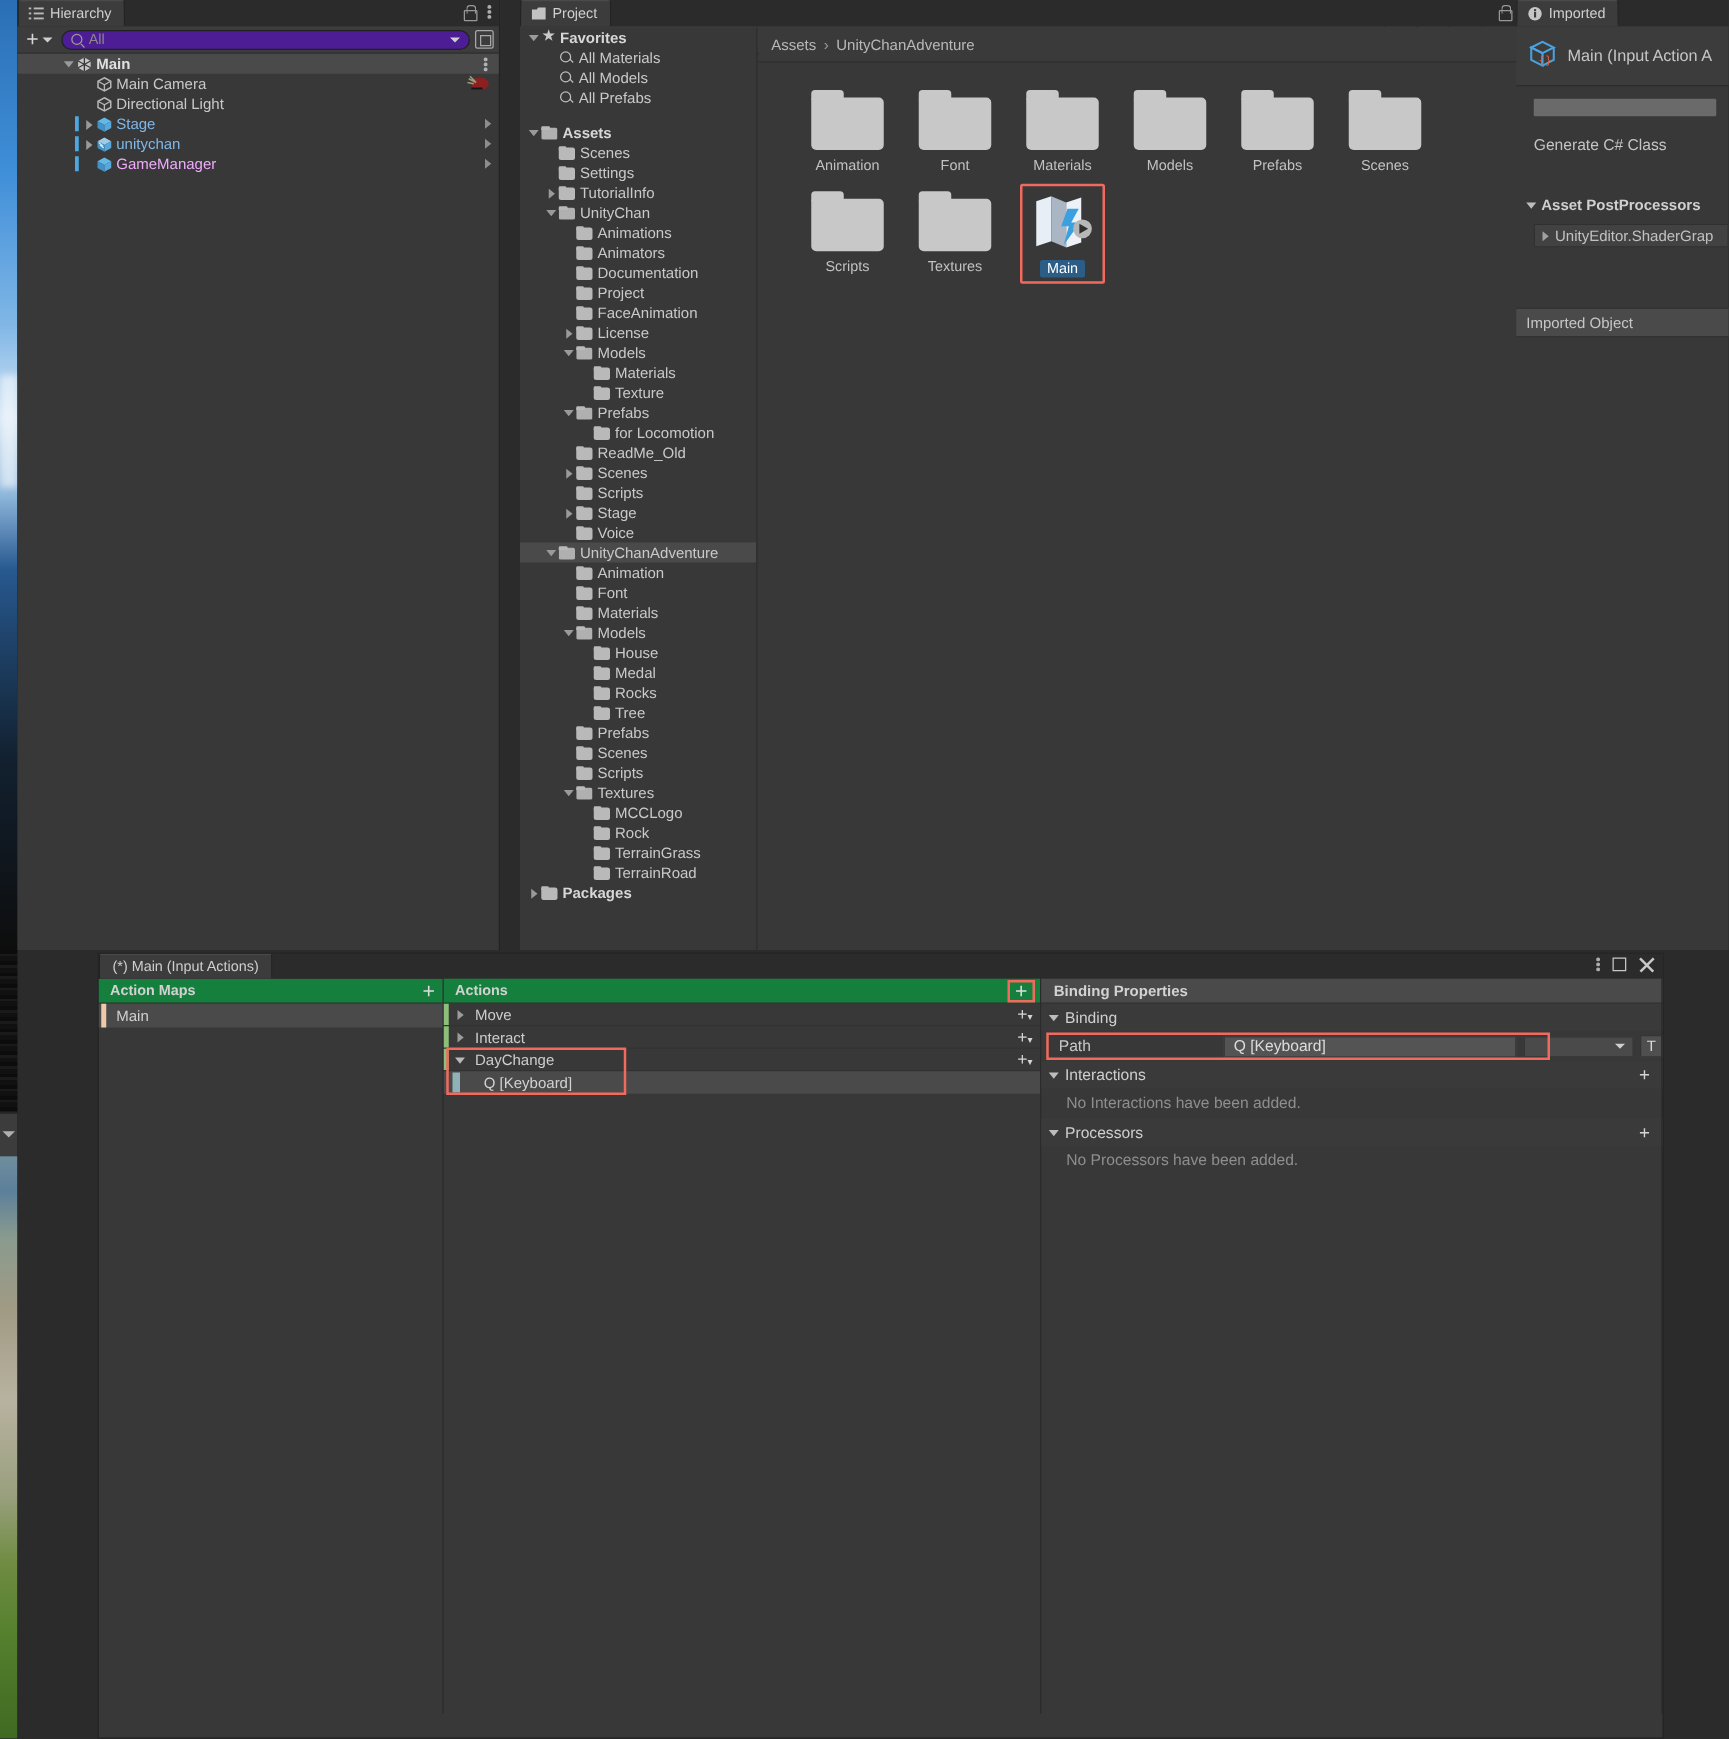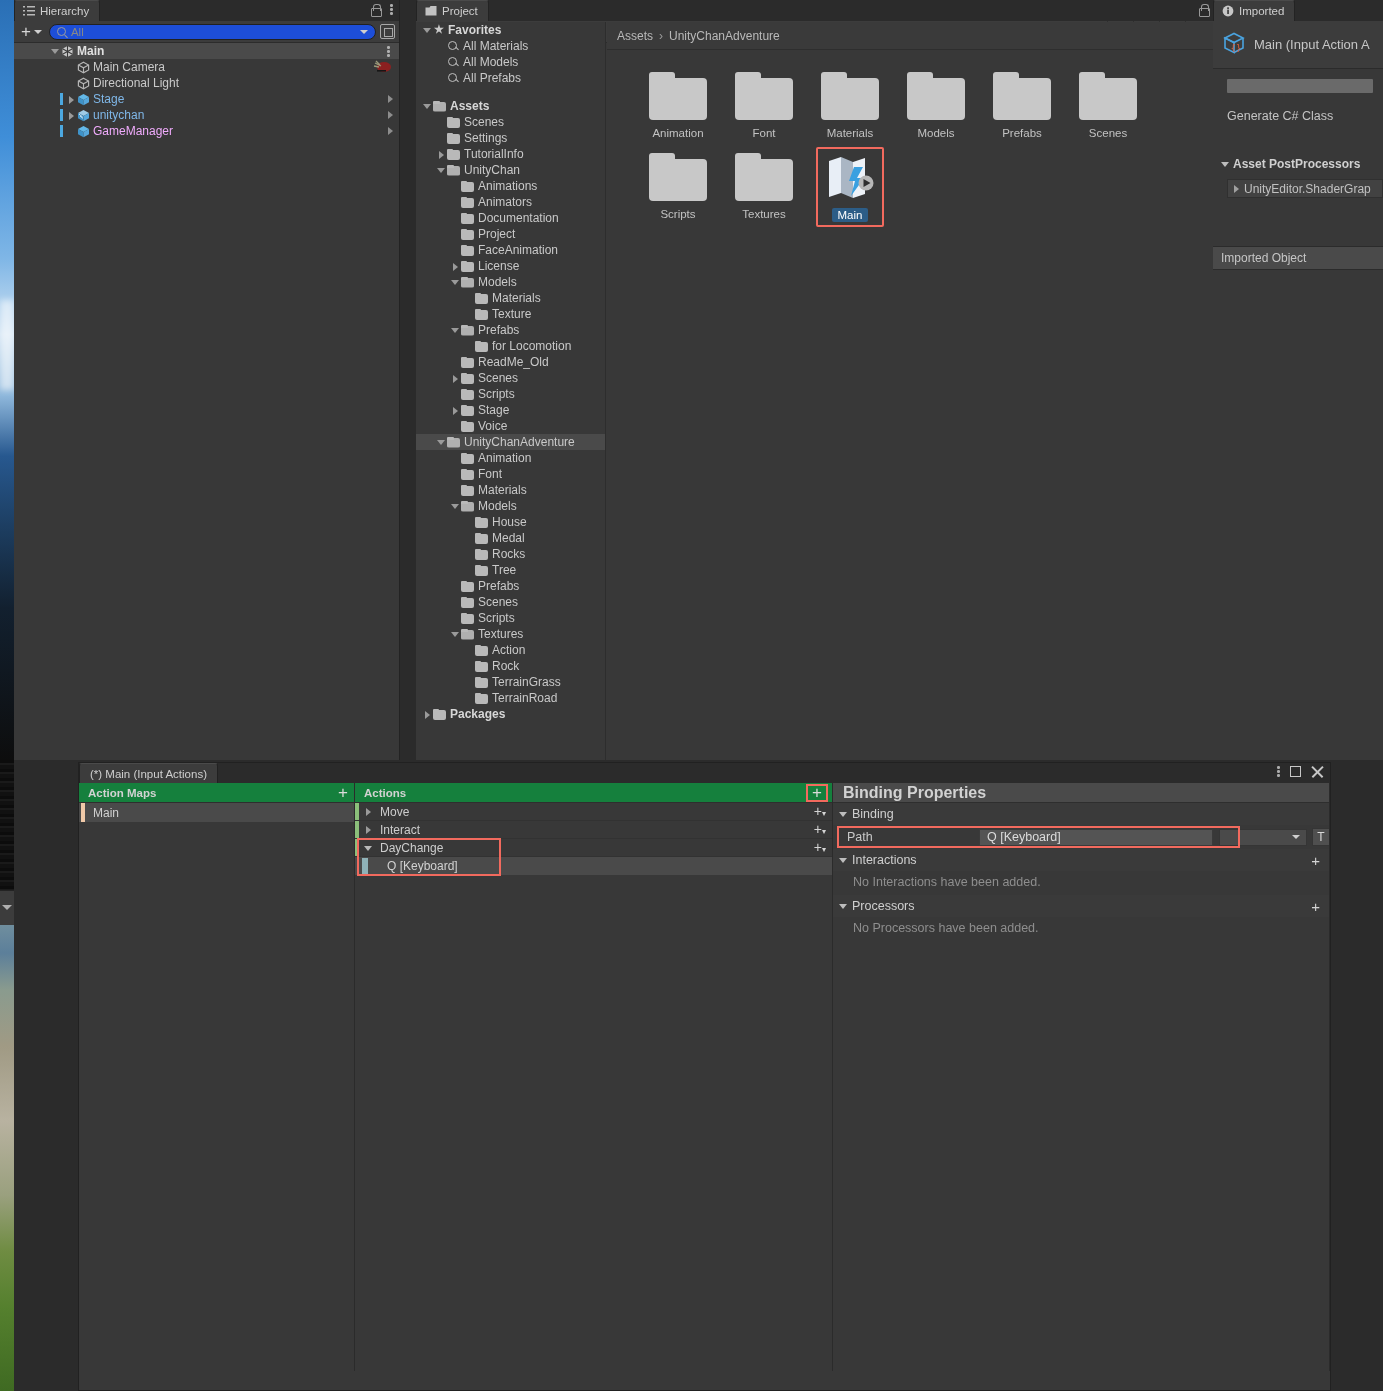--- a/index.html
+++ b/index.html
@@ -43,21 +43,21 @@
   .lock-ico:before{content:"";position:absolute;left:1px;top:4px;width:9px;height:7px;border:1.3px solid #bdbdbd;border-radius:1px;}
   .lock-ico:after{content:"";position:absolute;left:3px;top:0px;width:6px;height:6px;border:1.3px solid #bdbdbd;border-bottom:none;border-radius:3px 3px 0 0;}
   .kebab{width:3px;height:13px;position:relative;opacity:.85;}
   .kebab i{position:absolute;left:0;width:2.6px;height:2.6px;border-radius:50%;background:#c4c4c4;display:block;}
   .kebab i:nth-child(1){top:1px}.kebab i:nth-child(2){top:5px}.kebab i:nth-child(3){top:9px}
 
   .hier-toolbar{height:22px;background:#3c3c3c;display:flex;align-items:center;padding:0 4px;gap:4px;border-bottom:1px solid #2c2c2c;}
   .plusdrop{display:flex;align-items:center;gap:3px;padding:0 3px;height:18px;}
   .plus-glyph{font-size:17px;line-height:13px;color:#d6d6d6;font-weight:300;}
   .caret-dn{width:0;height:0;border-left:4px solid transparent;border-right:4px solid transparent;border-top:4.5px solid #cfcfcf;}
-  .searchfield{flex:1;height:16px;background:#1d4ed8;border:1px solid #212121;border-radius:8px;display:flex;align-items:center;padding:0 7px;gap:5px;}
+  .searchfield{flex:1;height:16px;background:#4c1d95;border:1px solid #212121;border-radius:8px;display:flex;align-items:center;padding:0 7px;gap:5px;}
   .mag{width:9px;height:9px;border:1.4px solid #9d9d9d;border-radius:50%;position:relative;flex:none;}
   .mag:after{content:"";position:absolute;right:-3px;bottom:-2px;width:4px;height:1.4px;background:#9d9d9d;transform:rotate(45deg);}
   .searchfield input{background:transparent;border:none;outline:none;color:#b5b5b5;font-size:11.5px;width:100%;font-family:inherit;}
   .searchfield input::placeholder{color:#888;}
   .popout{width:15px;height:15px;border:1.3px solid #a8a8a8;border-radius:2px;position:relative;flex:none;}
   .popout:after{content:"";position:absolute;left:3px;top:3px;width:7px;height:7px;border:1.3px solid #a8a8a8;}
 
   .h-row{height:16px;display:flex;align-items:center;position:relative;padding-left:0;font-size:12px;}
   .h-row .lbl{white-space:nowrap;}
   .h-row.sel-root{background:#4a4a4a;}
@@ -156,21 +156,21 @@
   .act-row .stripe{position:absolute;left:0;top:0;width:4px;height:100%;}
   .act-row .arrow{width:12px;margin-left:9px;position:relative;flex:none;}
   .act-row .arrow.closed:after{content:"";position:absolute;left:2px;top:-4px;width:0;height:0;border-top:4px solid transparent;border-bottom:4px solid transparent;border-left:5px solid #9b9b9b;}
   .act-row .arrow.open:after{content:"";position:absolute;left:0;top:-2px;width:0;height:0;border-left:4px solid transparent;border-right:4px solid transparent;border-top:5px solid #b9b9b9;}
   .act-row .plus-small{position:absolute;right:6px;top:1px;font-size:14px;line-height:15px;color:#d4d4d4;}
   .act-row .plus-small i{font-style:normal;font-size:8px;}
   .bind-row{height:18px;display:flex;align-items:center;position:relative;background:#4a4a4a;font-size:12px;color:#d2d2d2;padding-left:32px;}
   .bind-row .stripe{position:absolute;left:7px;top:1px;width:6px;height:16px;background:#8fb2b8;}
   .hl-box{position:absolute;border:2px solid #f26a5e;pointer-events:none;}
 
-  .props-hdr{height:20px;background:#4a4a4a;display:flex;align-items:center;padding-left:10px;font-size:16px;color:#d2d2d2;font-weight:bold;border-bottom:1px solid #2e2e2e;}
+  .props-hdr{height:20px;background:#4a4a4a;display:flex;align-items:center;padding-left:10px;font-size:12px;color:#d2d2d2;font-weight:bold;border-bottom:1px solid #2e2e2e;}
   .prop-fold{height:22px;display:flex;align-items:center;gap:5px;padding-left:6px;font-size:12.5px;color:#cfcfcf;background:#3a3a3a;position:relative;}
   .prop-fold .sp{flex:1;}
   .prop-fold .plus-small{font-size:15px;line-height:15px;color:#d4d4d4;padding-right:10px;}
   .tri-dn{width:0;height:0;border-left:4.5px solid transparent;border-right:4.5px solid transparent;border-top:5.5px solid #bdbdbd;}
   .prop-row{height:24px;display:flex;align-items:center;padding-left:14px;gap:0;position:relative;}
   .prop-row .pname{width:132px;font-size:12.5px;color:#c9c9c9;}
   .path-field{flex:1;max-width:252px;height:17px;background:#545454;border:1px solid #3a3a3a;display:flex;align-items:center;padding-left:7px;font-size:12.5px;color:#dcdcdc;}
   .path-dd{width:88px;height:17px;background:#4a4a4a;border:1px solid #353535;display:flex;align-items:center;justify-content:flex-end;padding-right:6px;margin-left:6px;}
   .tbtn-sq{width:18px;height:18px;background:#4f4f4f;border:1px solid #353535;display:flex;align-items:center;justify-content:center;font-size:12px;color:#d8d8d8;margin-left:5px;}
   .empty-msg{padding:4px 0 0 20px;font-size:12.5px;color:#8e8e8e;height:24px;}
@@ -598,21 +598,21 @@
       <div class="p-row">
         <span style="width:34px;display:inline-block;flex:none"></span>
         <span class="foldarrow open"></span>
         <span class="fold-ico open"></span>
         <span>Textures</span>
       </div>
       <div class="p-row">
         <span style="width:48px;display:inline-block;flex:none"></span>
         <span class="foldarrow"></span>
         <span class="fold-ico"></span>
-        <span>Action</span>
+        <span>MCCLogo</span>
       </div>
       <div class="p-row">
         <span style="width:48px;display:inline-block;flex:none"></span>
         <span class="foldarrow"></span>
         <span class="fold-ico"></span>
         <span>Rock</span>
       </div>
       <div class="p-row">
         <span style="width:48px;display:inline-block;flex:none"></span>
         <span class="foldarrow"></span>

